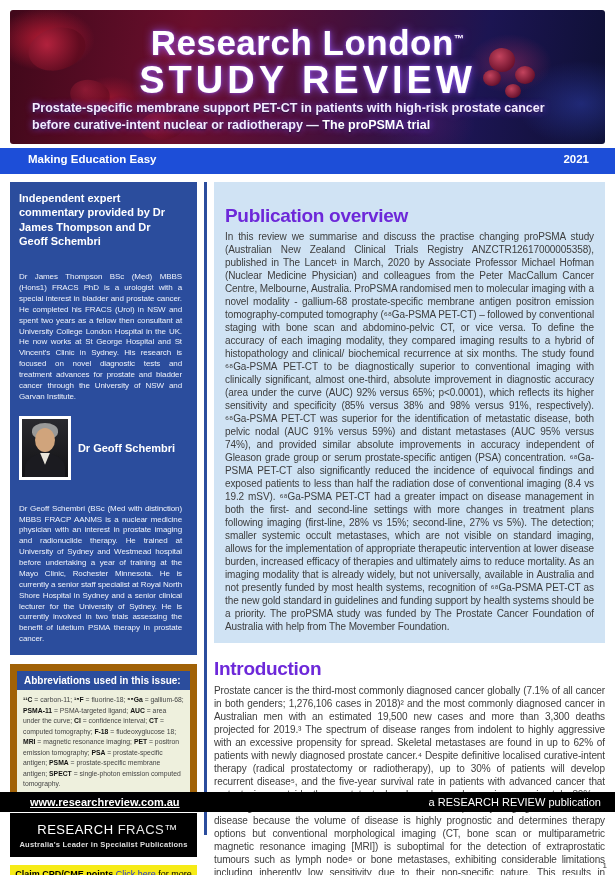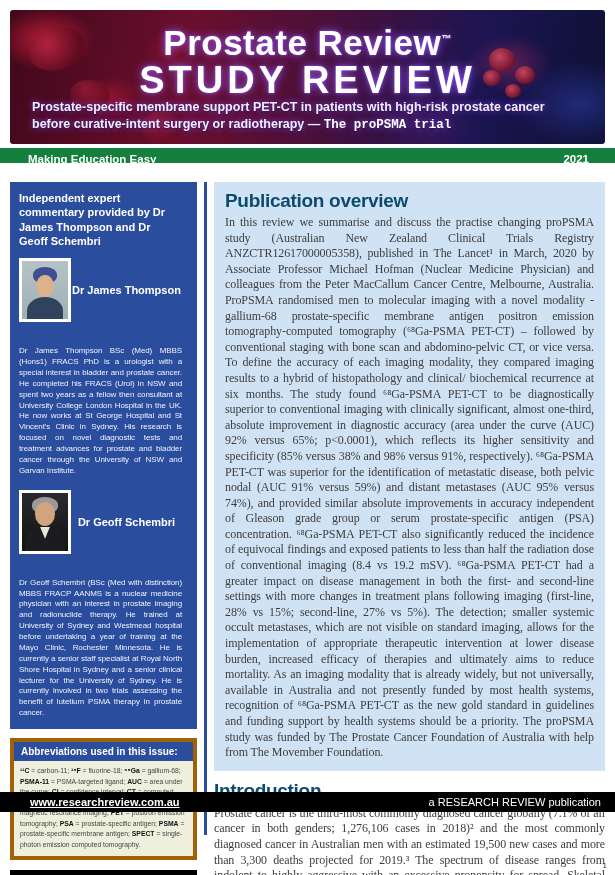--- a/index.html
+++ b/index.html
@@ -24,24 +24,24 @@
   .tumor-dot { position:absolute; border-radius:50%; background:radial-gradient(circle at 40% 35%, #d2485f, #6e0f27 75%); opacity:.9; }
   .banner-text { position:absolute; inset:0; text-align:center; }
   .brand1 { margin-top:13px; font-size:35px; font-weight:bold; letter-spacing:.5px;
             text-shadow:0 0 10px rgba(150,90,255,.9), 0 0 3px rgba(150,90,255,.7); }
   .brand1 sup { font-size:10px; vertical-align:super; }
   .brand2 { font-size:38px; font-weight:bold; letter-spacing:4px; margin-top:-4px;
             text-shadow:0 0 10px rgba(150,90,255,.9), 0 0 3px rgba(150,90,255,.7); }
   .banner-sub { position:absolute; left:22px; bottom:10px; text-align:left; font-size:12.5px;
                 font-weight:bold; line-height:1.35; color:#f2ecff;
                 text-shadow:0 0 7px rgba(140,80,255,.95), 0 1px 2px rgba(0,0,0,.8); }
-  .banner-sub .heavier { font-weight:bold; color:#ffffff;font-family:Liberation Mono, monospace; }
+  .banner-sub .heavier { font-weight:bold; color:#ffffff; }
 
   
-  .topbar { position:absolute; left:0; top:148px; width:615px; height:15px; background:#15803d;
+  .topbar { position:absolute; left:0; top:148px; width:615px; height:26px; background:#1d4ed8;
             color:#fff; font-size:11.5px; font-weight:bold; line-height:23px; }
   .topbar .left { margin-left:28px; }
   .topbar .right { position:absolute; right:26px; top:0; }
 
   
   .sidebar { position:absolute; left:10px; top:182px; width:187px; }
   .expert-box { background:#2b4d9d; color:#eef2fb; padding:9px 15px 10px 9px; }
   .expert-heading { font-size:11px; font-weight:bold; color:#fff; line-height:1.3; }
   .expert-row { display:flex; margin-top:10px; align-items:center; }
   .photo { width:52px; height:64px; border:3px solid #fff; flex:0 0 auto; position:relative; overflow:hidden; }
@@ -52,41 +52,41 @@
   .photo-james .head { left:14px; top:14px; width:18px; height:22px; background:#dcb28c; }
   .photo-james .torso { left:5px; top:36px; width:36px; height:28px; background:#31425c; }
   .photo-geoff { background:linear-gradient(#2a2a2e, #121215); }
   .photo-geoff .hair { position:absolute; left:10px; top:4px; width:26px; height:16px; border-radius:50% 50% 40% 40%; background:#9a9a98; }
   .photo-geoff .head { left:13px; top:9px; width:20px; height:24px; background:#d0a47c; }
   .photo-geoff .torso { left:3px; top:34px; width:40px; height:30px; background:#1b1b20; }
   .photo-geoff .shirt { position:absolute; left:18px; top:34px; width:10px; height:12px; background:#e8e4da; clip-path:polygon(0 0,100% 0,50% 100%); }
   .expert-name { flex:1; text-align:center; font-size:11px; font-weight:bold; color:#fff; }
   .expert-bio { margin-top:24px; font-size:8px; line-height:1.36; text-align:justify; letter-spacing:-.1px; }
 
-  .abbrev-box { margin-top:9px; border:4px solid #a16207; }
+  .abbrev-box { margin-top:9px; border:7px solid #a16207; }
   .abbrev-head { background:#2b4d9d; color:#fff; font-size:10px; font-weight:bold; padding:4px 7px; }
   .abbrev-body { background:#eef0dd; padding:5px 6px 6px 6px; font-size:6.8px; line-height:1.55; color:#444; }
   .abbrev-body b { color:#111; }
 
   .brand-box { margin-top:10px; background:#000; color:#fff; text-align:center; padding:9px 4px 8px 4px; }
   .brand-box .l1 { font-size:13px; letter-spacing:.5px; }
-  .brand-box .l1 .strong { font-weight:bold;margin-left:8px; }
+  .brand-box .l1 .strong { font-weight:normal;margin-left:8px; }
   .brand-box .l1 .light { font-weight:normal; color:#e8e8e8; }
   .brand-box .l2 { font-size:7.6px; font-weight:bold; color:#ddd; margin-top:3px; letter-spacing:.2px; }
 
   .cpd-box { margin-top:8px; background:#f6eb16; font-size:9px; color:#000; text-align:center; padding:4px 2px; }
   .cpd-box .b { font-weight:bold; }
   .cpd-box a, .link { color:#2133cc; text-decoration:underline; cursor:pointer; }
 
   
   .vsep { position:absolute; left:204px; top:182px; width:3px; height:653px; background:#2b4d9d; }
   .main { position:absolute; left:214px; top:182px; width:391px; }
   .pub-box { background:#d0e3f4; padding:8px 11px 10px 11px; }
-  .h1 { font-size:19px; font-weight:bold; color:#0c4a6e; letter-spacing:-.3px; margin-bottom:3px; }
-  .body-sm { font-size:12px; line-height:1.3; letter-spacing:-.1px; text-align:justify; color:#3d3d3d;font-family:Liberation Serif, serif; }
+  .h1 { font-size:19px; font-weight:bold; color:#6d28d9; letter-spacing:-.3px; margin-bottom:3px;margin-top:15px; }
+  .body-sm { font-size:10px; line-height:1.3; letter-spacing:-.1px; text-align:justify; color:#3d3d3d; }
   .intro { margin-top:9px; }
   .intro .h1 { margin-bottom:4px; }
 
   
   .footbar { position:absolute; left:0; top:792px; width:615px; height:20px; background:#000; color:#fff; }
   .footbar .url { position:absolute; left:30px; top:0; line-height:20px; font-size:11px; font-weight:bold; text-decoration:underline; color:#fff; cursor:pointer; }
   .footbar .pub { position:absolute; right:14px; top:0; line-height:20px; font-size:11px; font-weight:normal; }
   .pagenum { position:absolute; right:8px; top:861px; font-size:8px; color:#333; }
 </style>
 </head>
@@ -98,46 +98,38 @@
     <div class="cells">
       <div class="cell" style="left:18px; top:18px; width:58px; height:42px; transform:rotate(-15deg);"></div>
       <div class="cell" style="left:60px; top:70px; width:40px; height:30px; transform:rotate(10deg); opacity:.55;"></div>
       <div class="cell" style="left:130px; top:100px; width:46px; height:30px; transform:rotate(-8deg); opacity:.45;"></div>
       <div class="tumor-dot" style="right:90px; top:38px; width:26px; height:24px;"></div>
       <div class="tumor-dot" style="right:70px; top:56px; width:20px; height:18px;"></div>
       <div class="tumor-dot" style="right:104px; top:60px; width:18px; height:16px;"></div>
       <div class="tumor-dot" style="right:84px; top:74px; width:16px; height:14px;"></div>
     </div>
     <div class="banner-text">
-      <div class="brand1"><span>Prostate Review</span><sup>™</sup></div>
+      <div class="brand1"><span>Research London</span><sup>™</sup></div>
       <div class="brand2">STUDY REVIEW</div>
       <div class="banner-sub">
         <span>Prostate-specific membrane support PET-CT in patients with high-risk prostate cancer</span><br>
-        <span>before curative-intent surgery or radiotherapy — </span><span class="heavier">The proPSMA trial</span>
+        <span>before curative-intent nuclear or radiotherapy — </span><span class="heavier">The proPSMA trial</span>
       </div>
     </div>
   </div>
 
   <div class="topbar">
     <span class="left">Making Education Easy</span>
     <span class="right">2021</span>
   </div>
 
   <div class="sidebar">
     <div class="expert-box">
       <div class="expert-heading">Independent expert commentary provided by Dr James Thompson and Dr Geoff Schembri</div>
 
-      <div class="expert-row">
-        <div class="photo photo-james">
-          <div class="cap"></div>
-            <div class="head"></div>
-            <div class="torso"></div>
-        </div>
-        <div class="expert-name">Dr James Thompson</div>
-      </div>
       <div class="expert-bio">Dr James Thompson BSc (Med) MBBS (Hons1) FRACS PhD is a urologist with a special interest in bladder and prostate cancer. He completed his FRACS (Urol) in NSW and spent two years as a fellow then consultant at University College London Hospital in the UK. He now works at St George Hospital and St Vincent's Clinic in Sydney. His research is focused on novel diagnostic tests and treatment advances for prostate and bladder cancer through the University of NSW and Garvan Institute.</div>
 
       <div class="expert-row" style="margin-top:13px;">
         <div class="photo photo-geoff">
           <div class="hair"></div>
             <div class="head"></div>
             <div class="torso"></div>
             <div class="shirt"></div>
         </div>
         <div class="expert-name">Dr Geoff Schembri</div>

